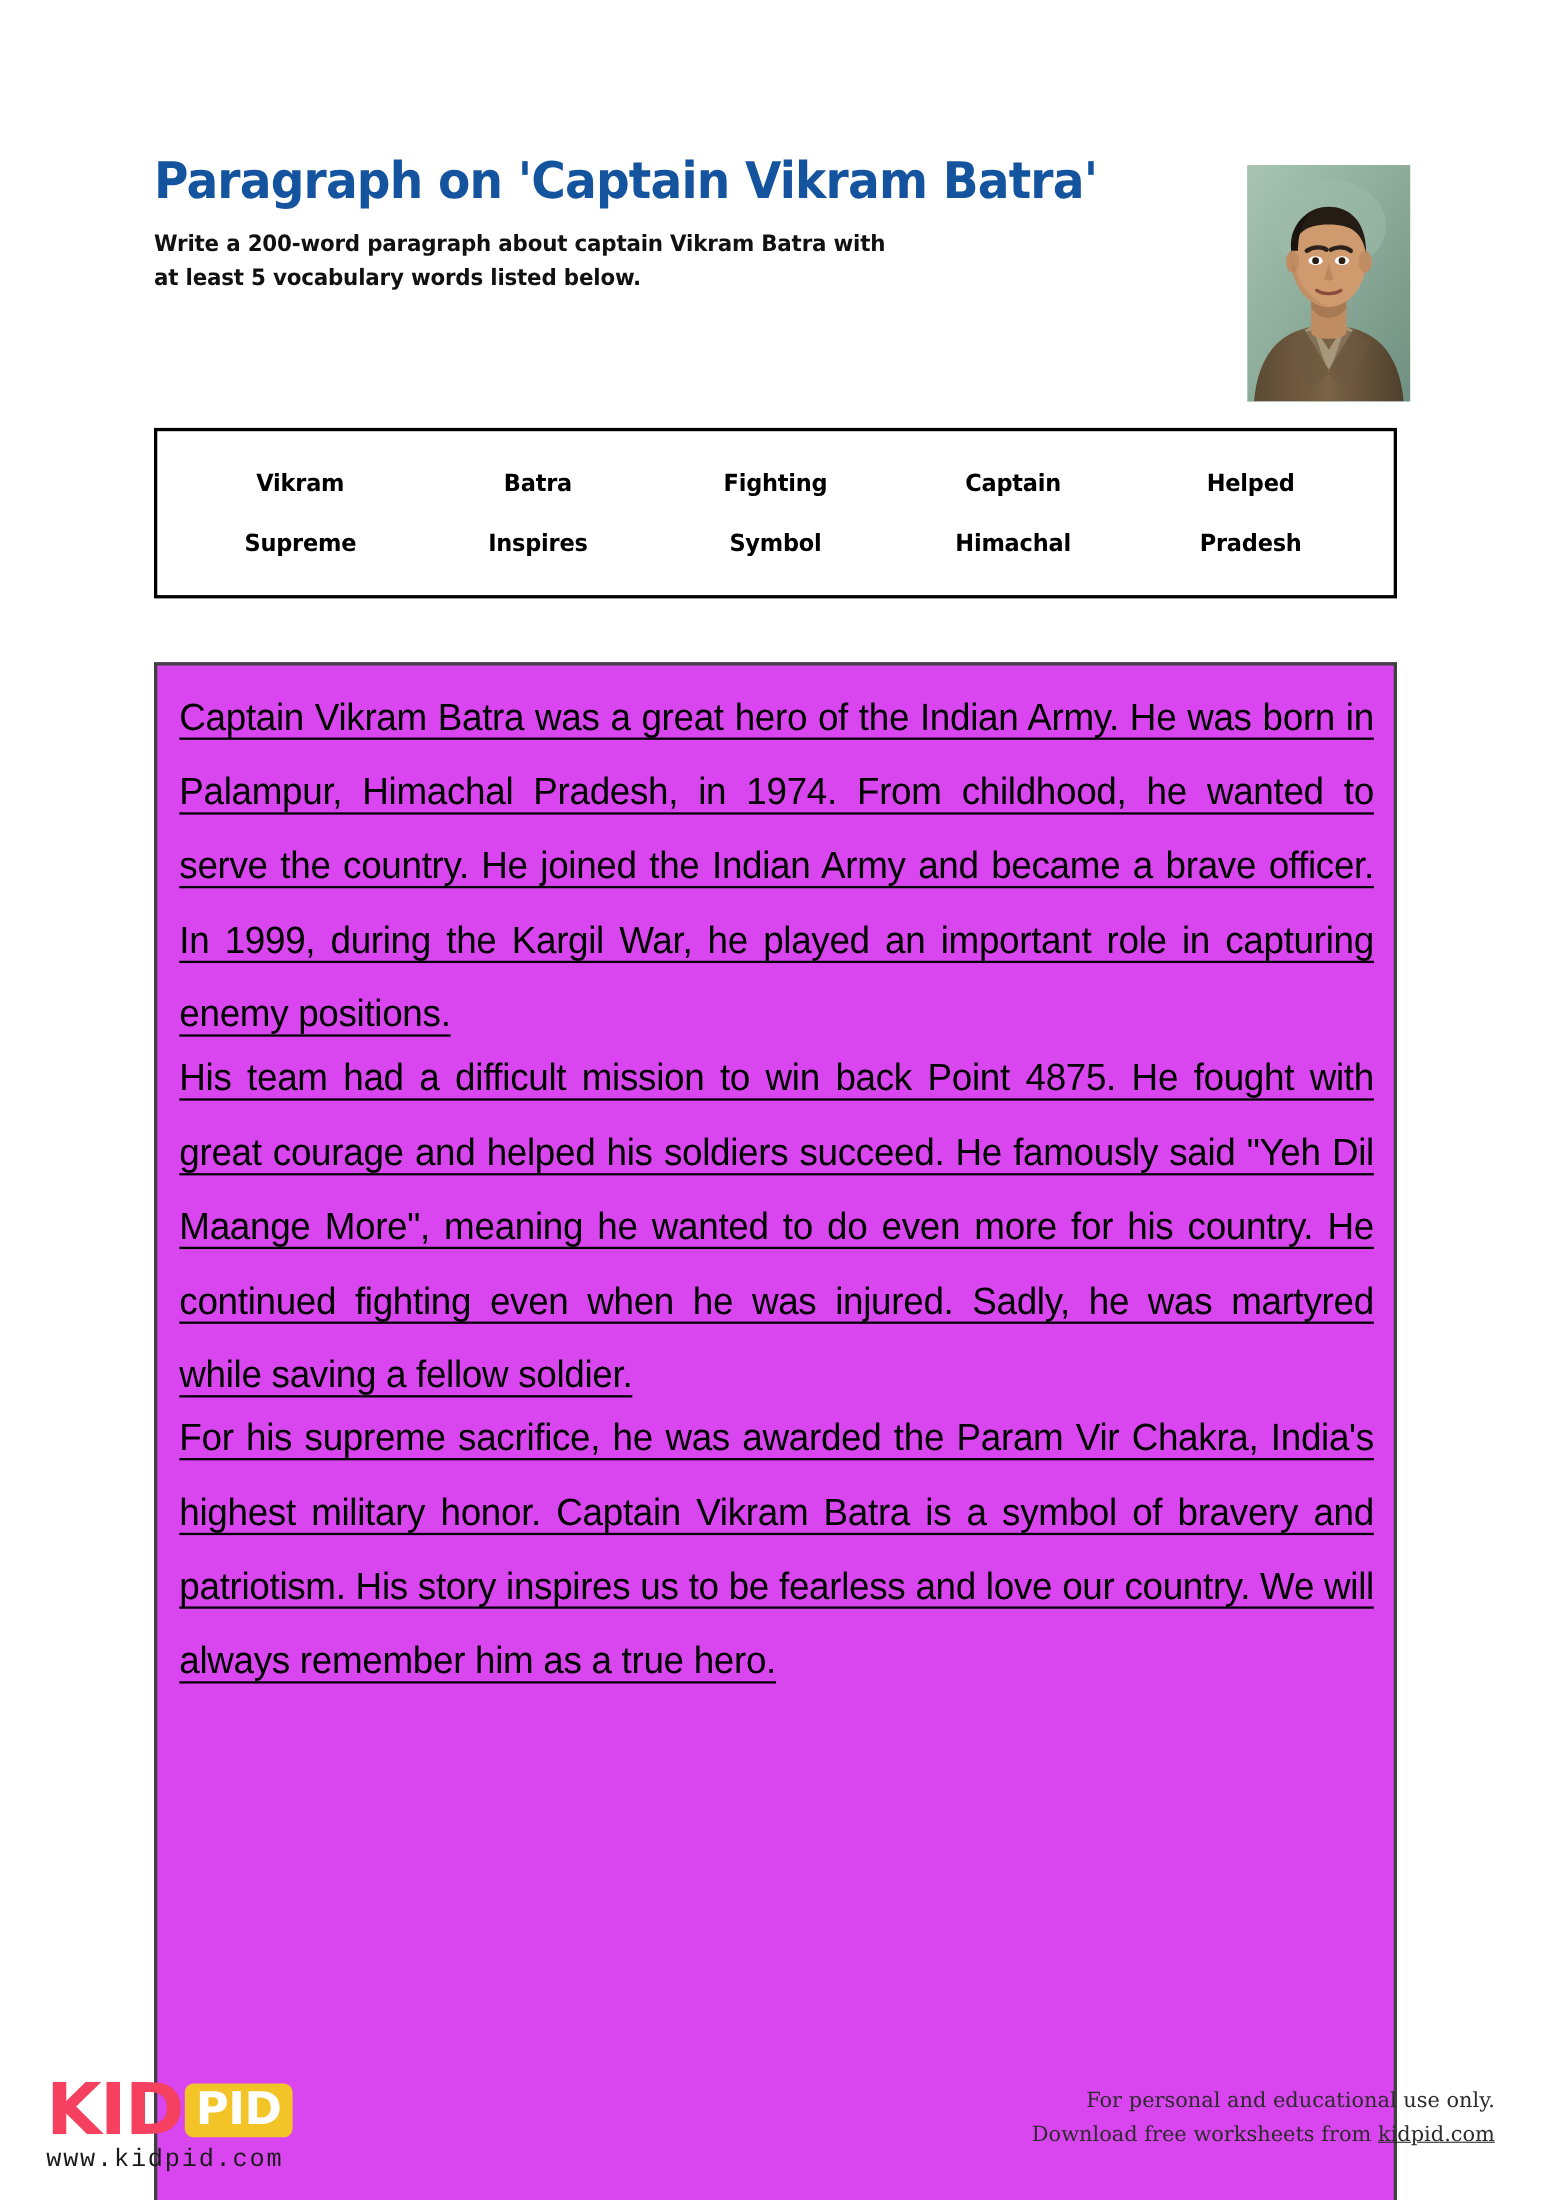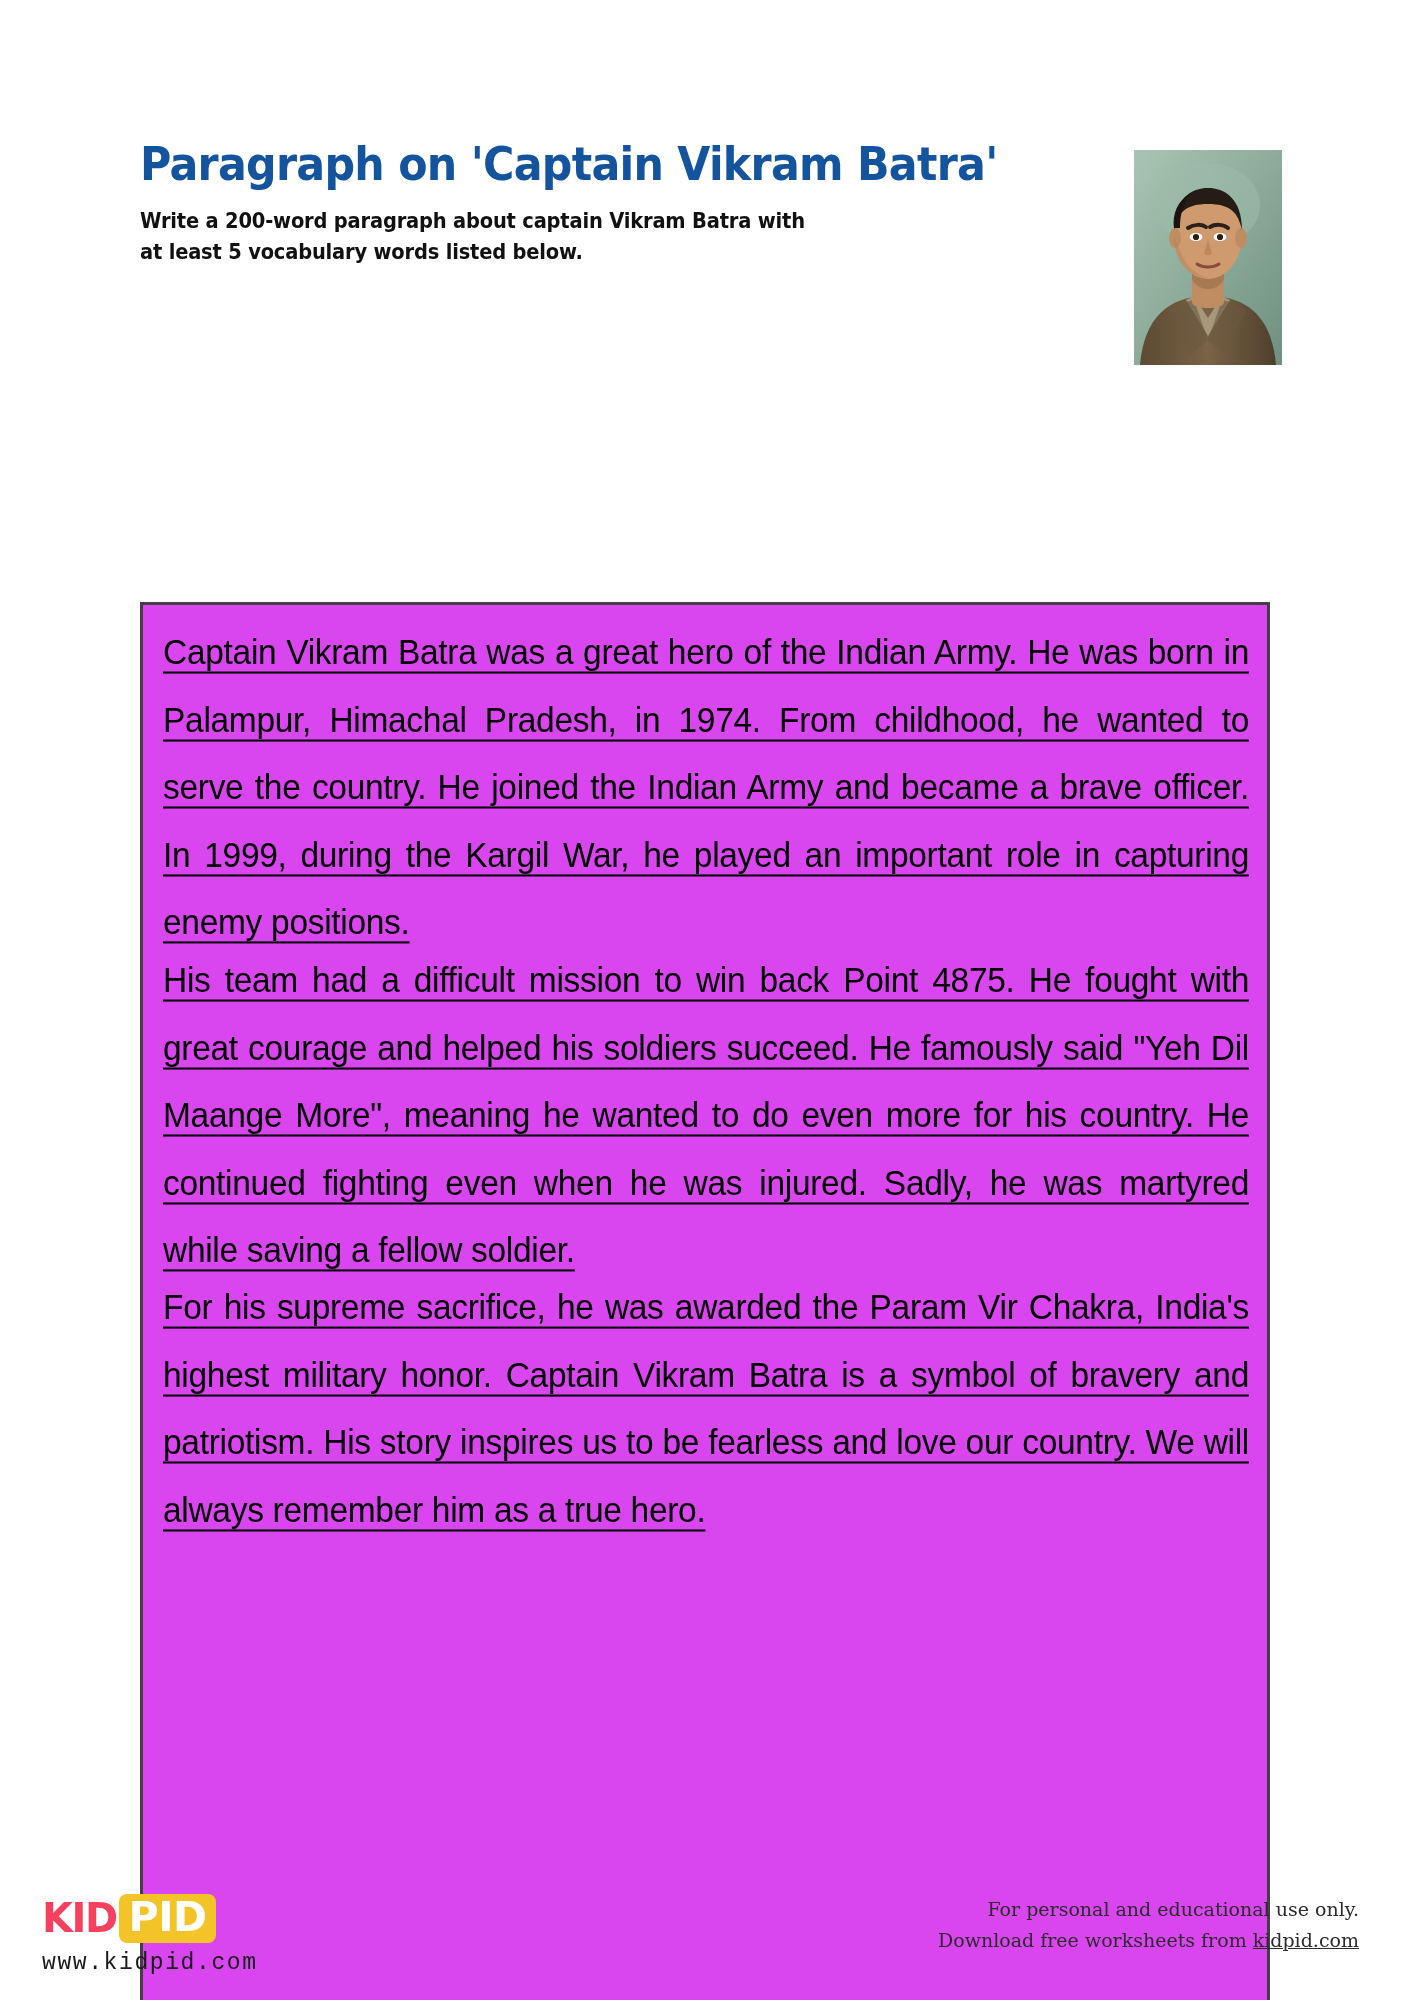--- a/index.html
+++ b/index.html
@@ -132,21 +132,21 @@
     left: 42px;
     top: 10px;
   }
   .logo-mark {
     display: flex;
     align-items: center;
     height: 56px;
   }
   .logo-kid {
     font-family: "DejaVu Sans", sans-serif;
-    font-size: 40px;
+    font-size: 65px;
     font-weight: bold;
     color: #f5415f;
     letter-spacing: -1.5px;
     line-height: 1;
   }
   .logo-pid-box {
     background: #f3c428;
     border-radius: 8px;
     padding: 3px 10px 5px 10px;
     margin-left: 2px;
@@ -238,20 +238,36 @@
       <circle cx="86" cy="87" r="3.1" fill="#2a1c10"></circle>
 
       <path d="M74 90 L70 103 C71 106 77 106 78 103 Z" fill="#b9825a" opacity="0.8"></path>
 
       <path d="M63 114 C69 118 79 118 85 114" stroke="#8a4b3a" stroke-width="3" fill="none" stroke-linecap="round"></path>
 
       <path d="M40 86 C40 110 54 128 74 128 C70 128 52 120 46 100 Z" fill="#a87a53" opacity="0.35"></path>
     </svg>
   </div>
 
+  <div class="vocab-box">
+    <div class="vocab-row">
+      <div class="vocab-cell">Vikram</div>
+      <div class="vocab-cell">Batra</div>
+      <div class="vocab-cell">Fighting</div>
+      <div class="vocab-cell">Captain</div>
+      <div class="vocab-cell">Helped</div>
+    </div>
+    <div class="vocab-row">
+      <div class="vocab-cell">Supreme</div>
+      <div class="vocab-cell">Inspires</div>
+      <div class="vocab-cell">Symbol</div>
+      <div class="vocab-cell">Himachal</div>
+      <div class="vocab-cell">Pradesh</div>
+    </div>
+  </div>
 
   <div class="answer-box">
     <div class="para">Captain Vikram Batra was a great hero of the Indian Army. He was born in Palampur, Himachal Pradesh, in 1974. From childhood, he wanted to serve the country. He joined the Indian Army and became a brave officer. In 1999, during the Kargil War, he played an important role in capturing enemy positions.</div>
     <div class="para">His team had a difficult mission to win back Point 4875. He fought with great courage and helped his soldiers succeed. He famously said "Yeh Dil Maange More", meaning he wanted to do even more for his country. He continued fighting even when he was injured. Sadly, he was martyred while saving a fellow soldier.</div>
     <div class="para last-line-flush">For his supreme sacrifice, he was awarded the Param Vir Chakra, India's highest military honor. Captain Vikram Batra is a symbol of bravery and patriotism. His story inspires us to be fearless and love our country. We will always remember him as a true hero.</div>
   </div>
 
   <div class="footer">
     <div class="logo-wrap">
       <div class="logo-mark">

